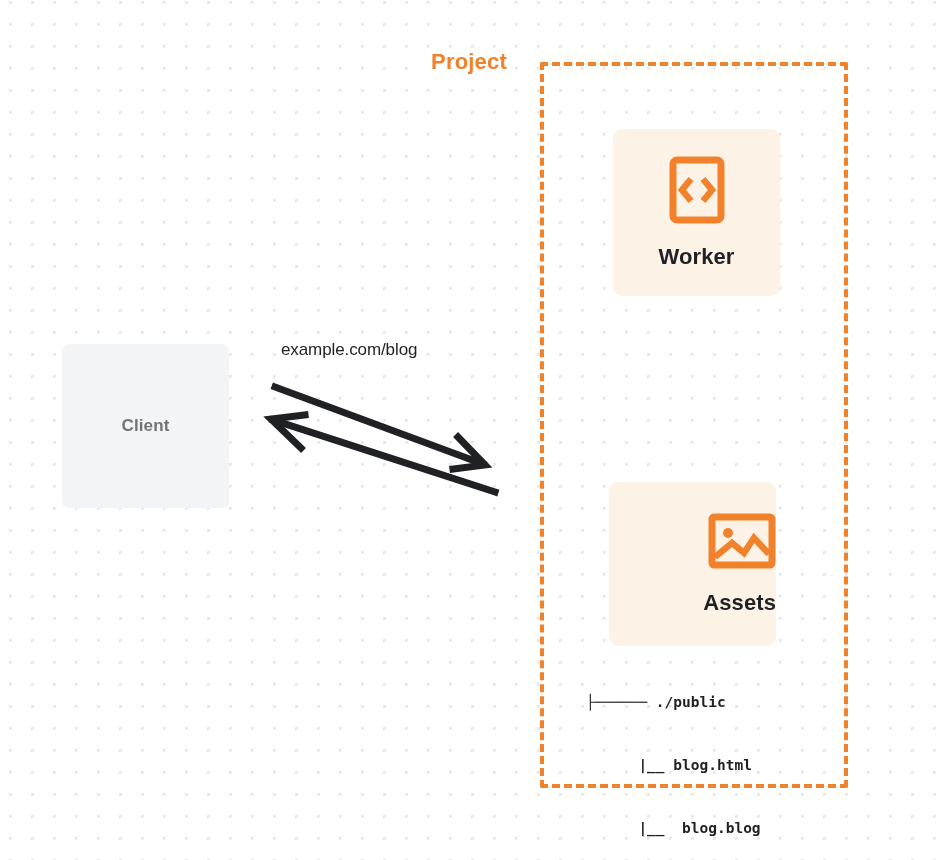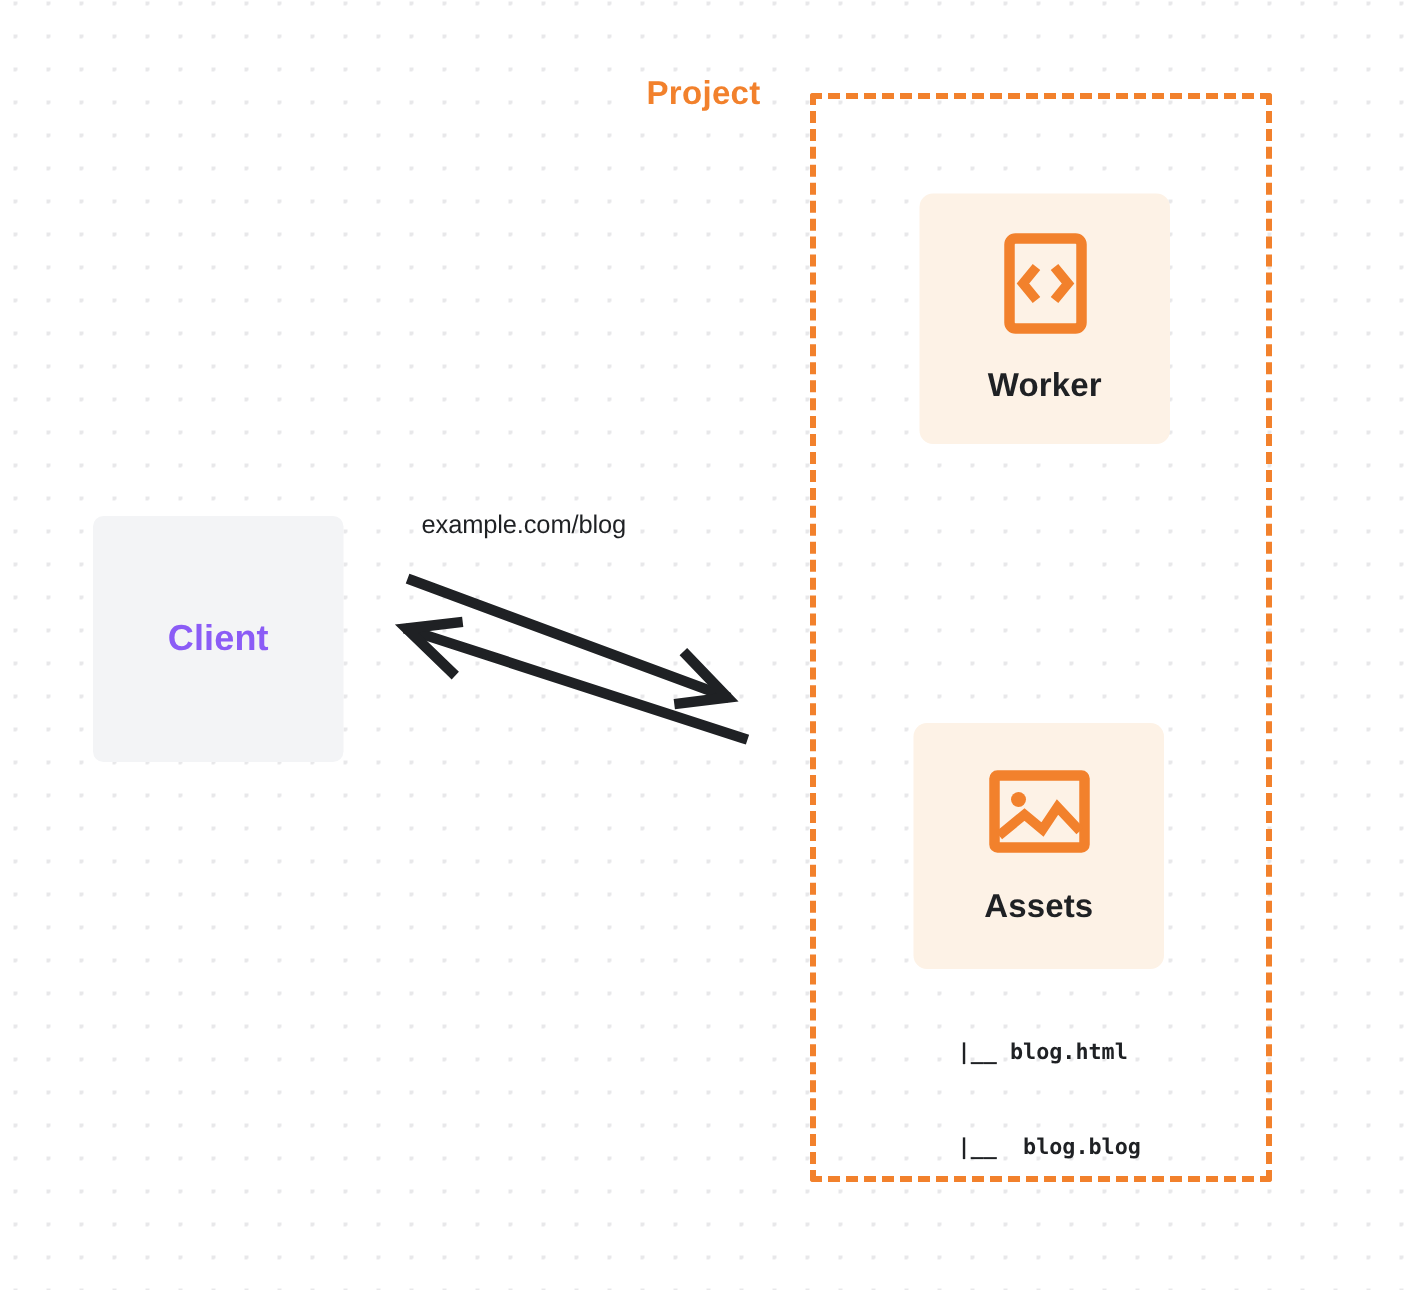--- a/index.html
+++ b/index.html
@@ -33,23 +33,23 @@
     top: 344px;
     width: 167px;
     height: 164px;
     background: #f3f4f6;
     border-radius: 7px;
     display: flex;
     align-items: center;
     justify-content: center;
   }
   #client-node .node-label {
-    font-size: 24px;
-    font-weight: 700;
-    color: #8b5cf6;
+    font-size: 17px;
+    font-weight: 700;
+    color: #737373;
     letter-spacing: 0.1px;
   }
 
   
   #connector-group {
     position: absolute;
     left: 255px;
     top: 330px;
     width: 260px;
     height: 190px;
@@ -107,20 +107,21 @@
     left: 613px;
     top: 129px;
     width: 167px;
     height: 167px;
   }
   #assets-card {
     left: 609px;
     top: 482px;
     width: 167px;
     height: 164px;
+    align-items: flex-end;
   }
   .service-card .card-icon {
     display: block;
     margin-bottom: 16px;
   }
   .service-card .card-label {
     font-size: 22px;
     font-weight: 700;
     color: #1f2124;
     letter-spacing: 0.1px;
@@ -186,18 +187,19 @@
       <svg width="68" height="58" viewBox="0 0 68 58" fill="none" xmlns="http://www.w3.org/2000/svg">
         <rect x="4" y="5" width="60" height="48" rx="2" ry="2" stroke="#f2812c" stroke-width="7" fill="none"></rect>
         <circle cx="20" cy="21" r="5" fill="#f2812c"></circle>
         <path d="M 7 45 L 24 31 L 36 41 L 46 26 L 61 42" stroke="#f2812c" stroke-width="6.5" stroke-linecap="butt" stroke-linejoin="miter" fill="none"></path>
       </svg>
     </span>
     <span class="card-label">Assets</span>
   </div>
 
   <div id="asset-file-tree">
+    <span class="tree-row">├────── ./public</span>
     <span class="tree-row">      |__ blog.html</span>
     <span class="tree-row">      |__  blog.blog</span>
     
   </div>
 
 </div>
 
 </body></html>

